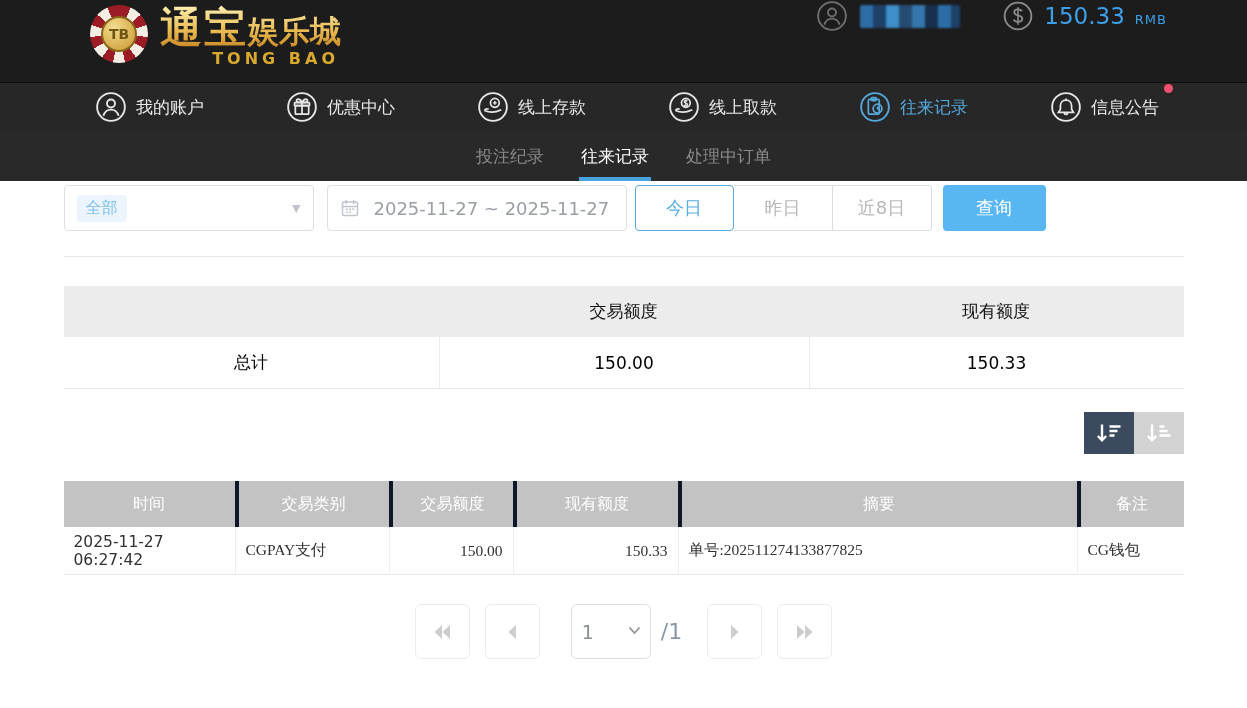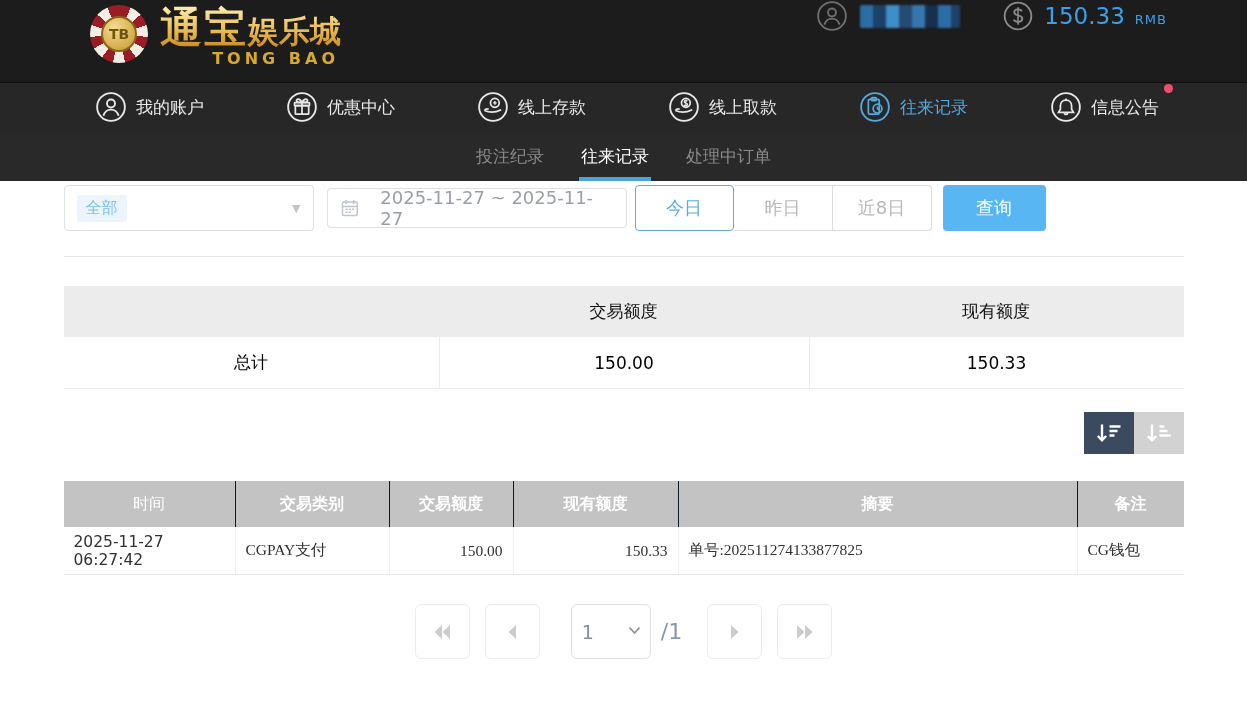--- a/index.html
+++ b/index.html
@@ -38,21 +38,21 @@
   .subtab { display: flex; align-items: center; color: #8a8a8a; font-size: 17px; cursor: pointer; position: relative; padding: 0 2px; }
   .subtab.active { color: #ffffff; }
   .subtab-underline { position: absolute; left: 0; right: 0; bottom: 0; height: 4px; background: #4aa3dc; }
 
   
   .content { width: 1120px; margin: 0 auto; padding-top: 4px; }
   .filters { display: flex; align-items: center; }
   .type-select { width: 250px; height: 46px; border: 1px solid #dcdfe6; border-radius: 4px; display: flex; align-items: center; justify-content: space-between; padding: 0 12px; cursor: pointer; background: #fff; }
   .type-tag { background: #ecf5fd; color: #7cc0ea; font-size: 16px; padding: 3px 9px; border-radius: 3px; }
   .caret { color: #c0c4cc; font-size: 11px; }
-  .date-input { width: 300px; height: 40px; border: 1px solid #dcdfe6; border-radius: 4px; display: flex; align-items: center; gap: 21px; padding: 0 12px; margin-left: 13px; cursor: pointer; color: #9a9fa6; font-size: 18px; background: #fff; }
+  .date-input { width: 300px; height: 46px; border: 1px solid #dcdfe6; border-radius: 4px; display: flex; align-items: center; gap: 14px; padding: 0 12px; margin-left: 13px; cursor: pointer; color: #9a9fa6; font-size: 18px; background: #fff; }
   .period-group { display: flex; margin-left: 8px; }
   .period-btn { width: 99px; height: 46px; background: #fff; border: 1px solid #dcdcdc; border-left: none; color: #b8b8b8; font-size: 18px; display: flex; align-items: center; justify-content: center; cursor: pointer; font-family: inherit; }
   .period-btn:first-child { border-left: 1px solid #dcdcdc; border-radius: 4px 0 0 4px; }
   .period-btn:last-child { border-radius: 0 4px 4px 0; text-align: right; }
   .period-btn.active { border: 1px solid #58ace0; color: #58ace0; border-radius: 4px; }
   .query-btn { width: 103px; height: 46px; margin-left: 11px; background: #58b7f3; border: none; border-radius: 4px; color: #fff; font-size: 18px; cursor: pointer; font-family: inherit; }
   .divider { height: 1px; background: #e6e6e6; margin-top: 25px; }
 
   
   .summary-table { margin-top: 29px; }
@@ -65,21 +65,21 @@
   
   .sort-area { margin-top: 23px; display: flex; justify-content: flex-end; }
   .sort-btn { width: 50px; height: 42px; border: none; display: flex; align-items: center; justify-content: center; cursor: pointer; padding: 0; }
   .sort-btn.dark { background: #3b4a5e; }
   .sort-btn.light { background: #d2d2d2; }
 
   
   .main-table { margin-top: 27px; }
   .mt-head { display: grid; grid-template-columns: 171px 154px 124px 165px 399px 107px; background: #c3c3c3; height: 46px; align-items: center; }
   .mt-head > div { color: #fff; font-size: 16px; text-align: center; height: 100%; display: flex; align-items: center; justify-content: center; }
-  .mt-head > div + div { border-left: 1px solid #0f172a; font-weight: bold; }
+  .mt-head > div + div { border-left: 4px solid #0f172a; }
   .mt-row { display: grid; grid-template-columns: 171px 154px 124px 165px 399px 107px; height: 48px; align-items: center; border-bottom: 1px solid #e8e8e8; }
   .mt-row > div { color: #303133; font-size: 15.5px; height: 100%; display: flex; align-items: center; padding: 0 10px; }
   .mt-row > div + div { border-left: 1px solid #efefef; font-family: Liberation Serif, serif; }
   .cell-right { justify-content: flex-end; }
 
   
   .pagination { margin-top: 29px; display: flex; align-items: center; justify-content: center; }
   .pg-btn { width: 55px; height: 55px; background: #fff; border: 1px solid #ececec; border-radius: 6px; display: flex; align-items: center; justify-content: center; cursor: pointer; padding: 0; }
   .pg-btn + .pg-btn { margin-left: 15px; }
   .pg-select-wrap { position: relative; margin-left: 31px; }

